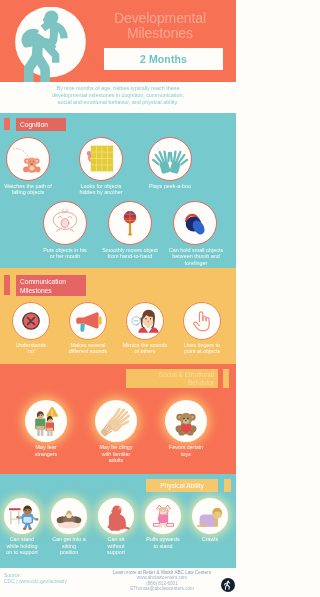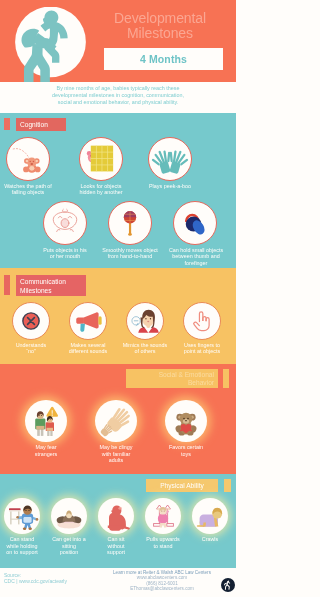--- a/index.html
+++ b/index.html
@@ -56,21 +56,21 @@
           <path d="M25.7 46.2l6.6-9.3 26.2 18.5-6.6 9.3z"></path>
           <path d="M29.5 56.6l1.7-10.3 25.9 4.3-1.7 10.3z"></path>
         </g>
       </svg>
     </div>
     <div class="hero-title">
       <div>Developmental</div>
       <div>Milestones</div>
     </div>
     <div class="age-badge">
-      <span>4 Months</span>
+      <span>2 Months</span>
     </div>
   </div>
 
   <div class="intro-text">By nine months of age, babies typically reach these developmental milestones in cognition, communication, social and emotional behavior, and physical ability.</div>
 
   <div class="band" id="cognition">
     <div class="tick" style="left:4px;top:5px;width:6px;height:12px;background:#ec6f60;"></div>
     <div class="pill" style="left:16px;top:5px;width:50px;height:13px;background:#e2675f;font-size:6.6px;font-weight:normal;align-items:flex-start;justify-content:center;padding-left:4px;">
       <span>Cognition</span>
     </div>

